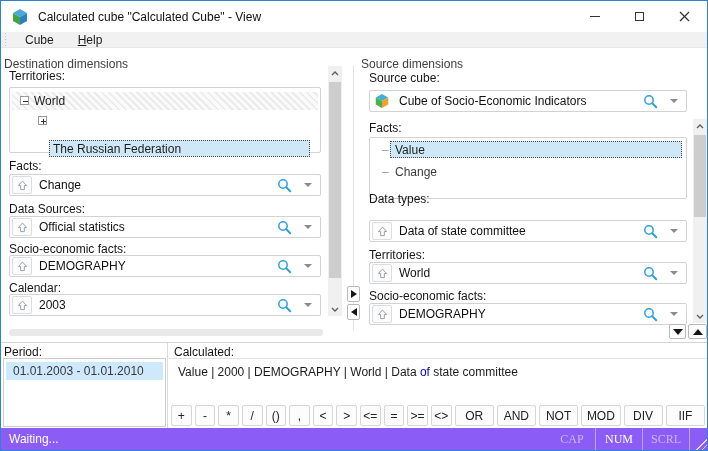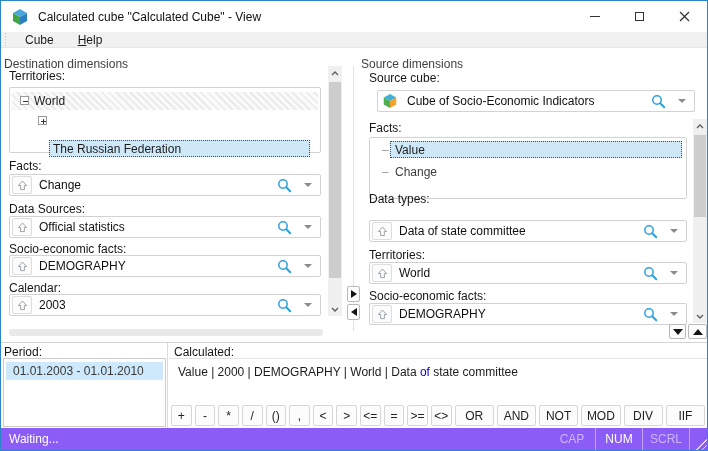--- a/index.html
+++ b/index.html
@@ -57,21 +57,21 @@
   .perlist { position:absolute; left:2px; top:15px; width:163px; height:69px; border:1px solid #cdcdcd; background:#fff; }
   .peritem { position:absolute; left:2px; right:2px; top:3px; height:18px; background:#cde9fb; display:flex; align-items:center; padding-left:7px; color:#3a3a3a; }
   .vdiv { position:absolute; left:166px; top:0; width:1px; height:86px; background:#dcdcdc; }
   .expr { position:absolute; left:168px; right:0; top:15px; height:45px; background:#fff; border-top:1px solid #e3e3e3; padding:6px 0 0 9px; white-space:nowrap; overflow:hidden; }
   .ops { position:absolute; left:170px; right:2px; top:62px; height:21px; display:flex; gap:3px; }
   .op { border:1px solid #d6d6d6; border-radius:2px; background:#fcfcfc; display:flex; align-items:center; justify-content:center; color:#222; cursor:pointer; }
   .op.s { flex:1; } .op.l { flex:2; }
   
   .status { position:absolute; left:0; right:0; bottom:0; height:22px; background:#8b5cf6; color:#fff; display:flex; align-items:center; }
   .smsg { padding-left:8px; }
-  .inds { margin-left:auto; display:flex; align-items:center; height:100%; }
+  .inds { margin-left:auto; display:flex; align-items:center; height:100%;font-family:Liberation Serif, serif; }
   .ind { width:46px; text-align:center; color:rgba(255,255,255,.55); }
   .ind.on { color:#fff; }
   .ssep { width:1px; height:100%; background:rgba(255,255,255,.45); }
   .grip { width:15px; height:15px; align-self:flex-end; margin-left:2px;
           background:repeating-linear-gradient(-45deg,transparent 0 3px,rgba(255,255,255,.75) 3px 4px);
           clip-path:polygon(100% 0,100% 100%,0 100%); }
 </style>
 </head>
 <body>
 
@@ -221,21 +221,21 @@
 
     <div class="splitline" style="left:352px;top:10px;height:265px;"></div>
     <div class="sqbtn" style="left:346px;top:230px;width:13px;height:16px;">
         <span class="tri-r"></span>
       </div>
     <div class="sqbtn" style="left:346px;top:248px;width:13px;height:16px;">
         <span class="tri-l"></span>
       </div>
 
     <span class="lbl" style="left:368px;top:15px;">Source cube:</span>
-    <div class="combo" style="left:376px;top:34px;width:318px;">
+    <div class="combo" style="left:368px;top:34px;width:318px;">
       <span class="ci noborder">
         <svg width="16" height="16" viewBox="0 0 18 18">
           <polygon points="9,1 16,5 9,9 2,5" fill="#3fb0d8"></polygon>
           <polygon points="2,5 9,9 9,17 2,13" fill="#4caf50"></polygon>
           <polygon points="9,9 16,5 16,13 9,17" fill="#f2a229"></polygon>
         </svg>
       </span>
       <span class="cv">Cube of Socio-Economic Indicators</span>
       <span class="mag">
           <svg width="15" height="15" viewBox="0 0 15 15">

